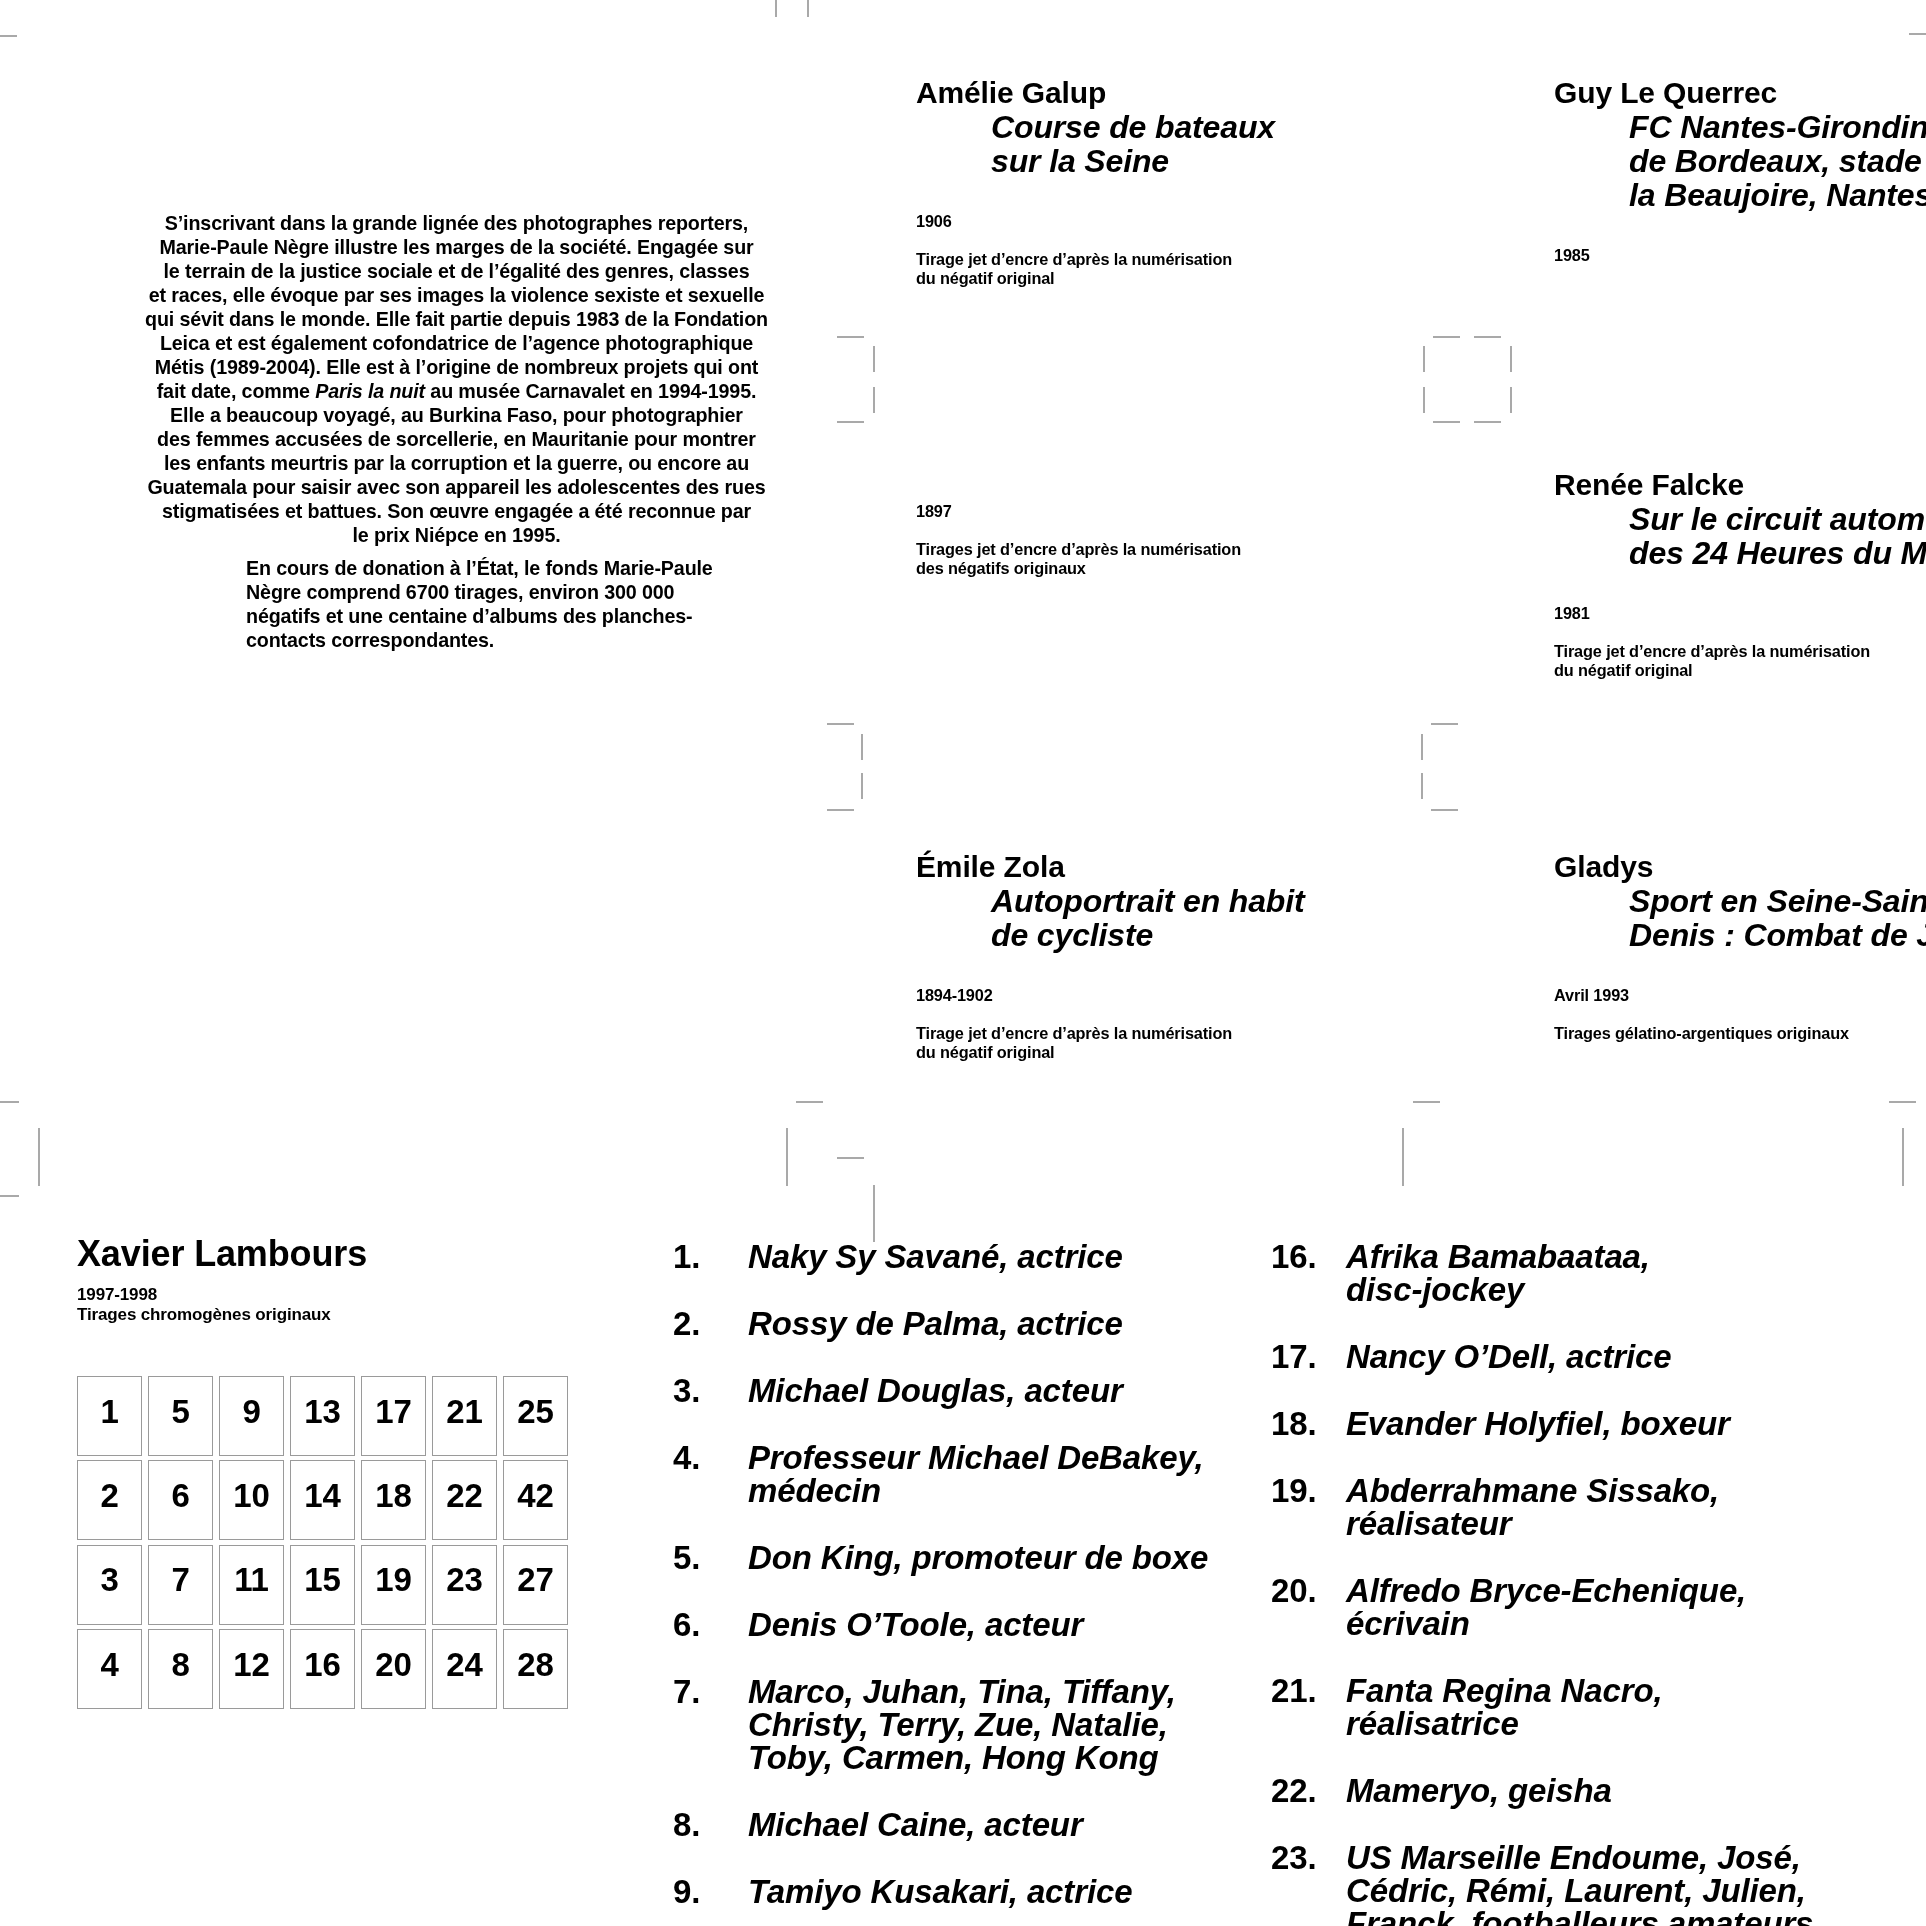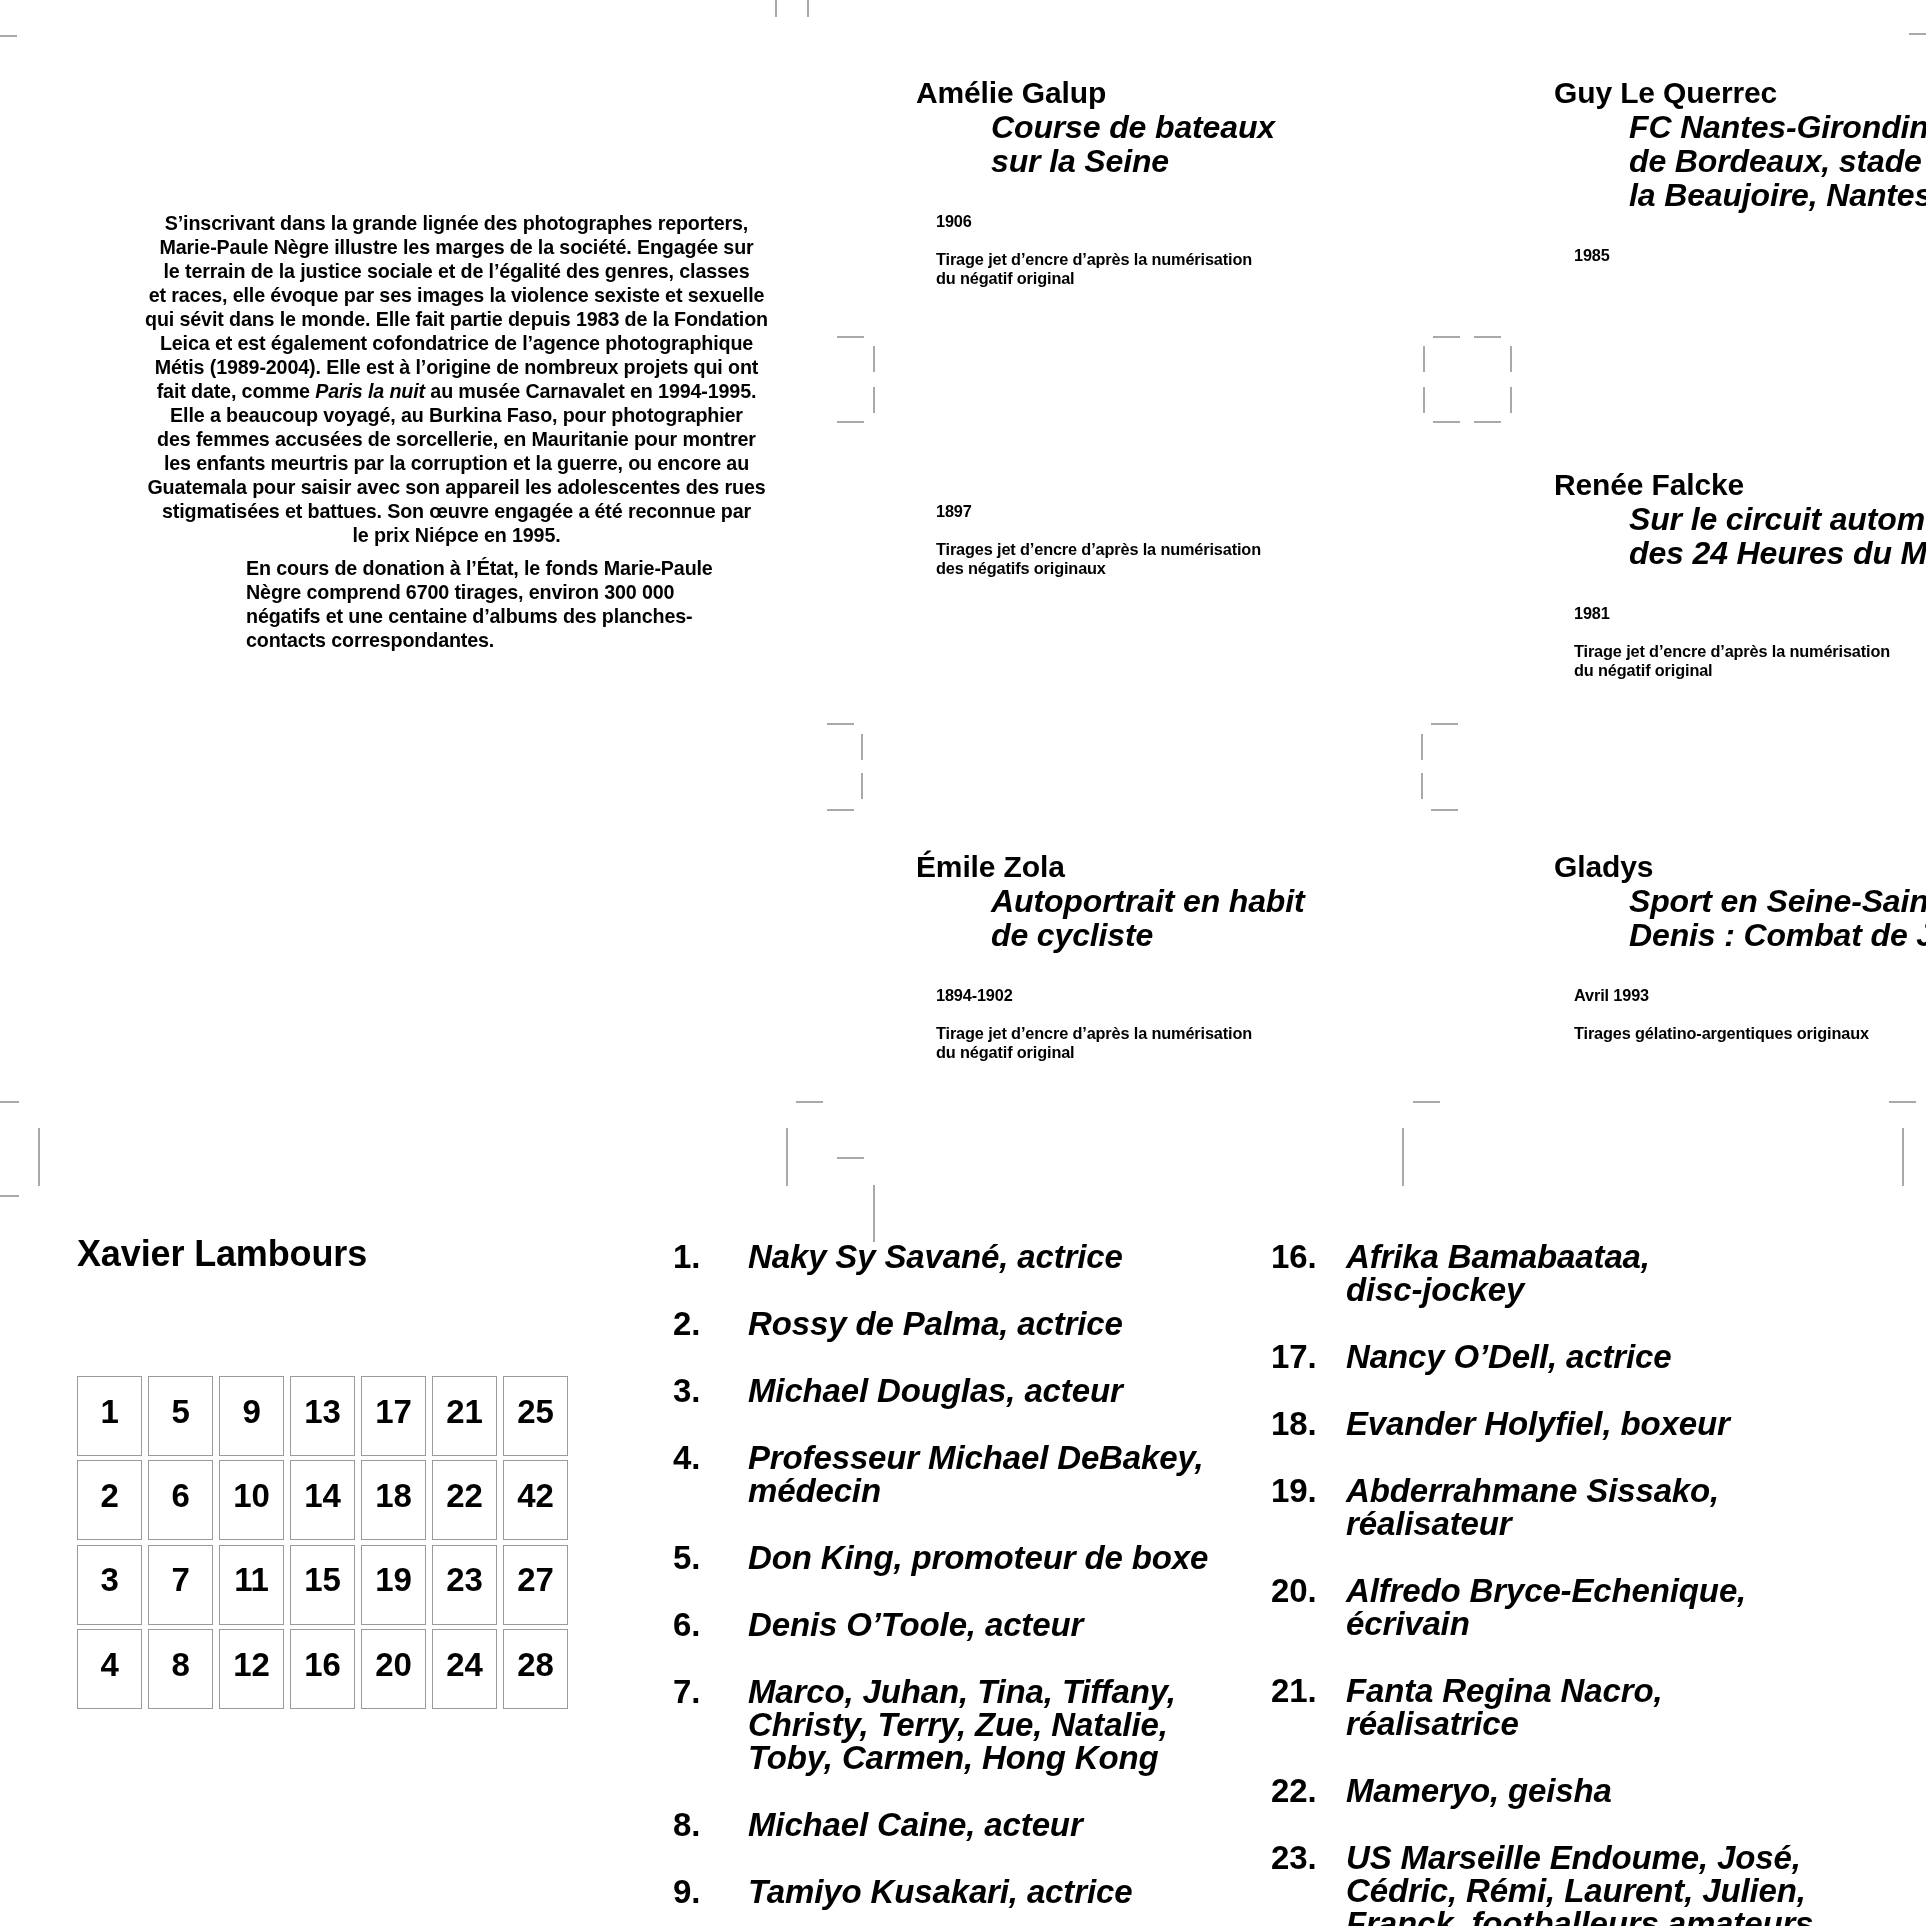--- a/index.html
+++ b/index.html
@@ -21,21 +21,21 @@
   }
   .intro{
     font-size:19.7px;line-height:24px;white-space:pre-line;
   }
   .donation{
     font-size:19.7px;line-height:24px;white-space:pre-line;
   }
   
   .cap .name{font-size:30px;line-height:34px;white-space:pre-line;}
   .cap .title{font-size:32px;line-height:34px;font-style:italic;padding-left:75px;white-space:pre-line;}
-  .cap .meta{margin-top:15.4px;font-size:16.3px;line-height:19px;white-space:pre-line;margin-left:20px;}
+  .cap .meta{margin-top:15.4px;font-size:16.3px;line-height:19px;white-space:pre-line;}
   
   .xl-name{font-size:36px;line-height:39px;}
   .xl-meta{margin-top:12px;font-size:17px;line-height:19.7px;}
   
   .sheet-grid{
     display:grid;
     grid-template-columns:repeat(7,65px);
     grid-auto-rows:80px;
     column-gap:6px;row-gap:4.3px;
   }
@@ -135,20 +135,24 @@
     <div class="title">Sport en Seine-Sain
 Denis : Combat de J</div>
     <div class="meta">
       <div>Avril 1993</div>
       <div>Tirages gélatino-argentiques originaux</div>
     </div>
   </div>
 
   <div class="abs" style="left:77px;top:1234px;width:548px;">
     <div class="xl-name">Xavier Lambours</div>
+    <div class="xl-meta">
+      <div>1997-1998</div>
+      <div>Tirages chromogènes originaux</div>
+    </div>
   </div>
 
   <div class="abs sheet-grid" style="left:77px;top:1376px;">
       <div class="grid-cell">1</div>
       <div class="grid-cell">5</div>
       <div class="grid-cell">9</div>
       <div class="grid-cell">13</div>
       <div class="grid-cell">17</div>
       <div class="grid-cell">21</div>
       <div class="grid-cell">25</div>

